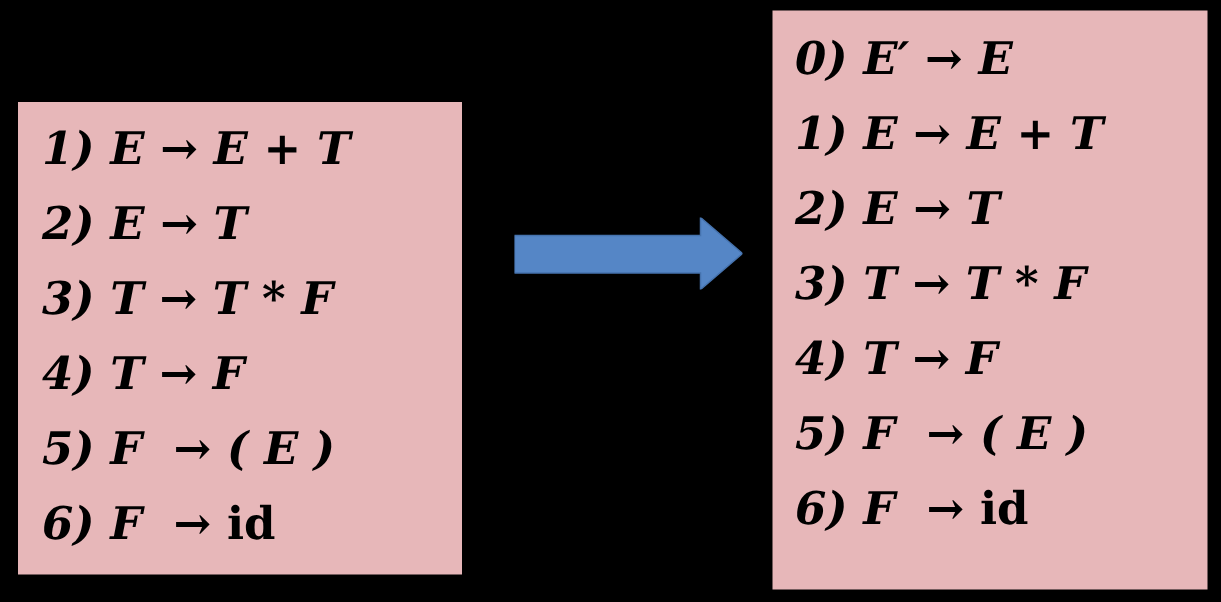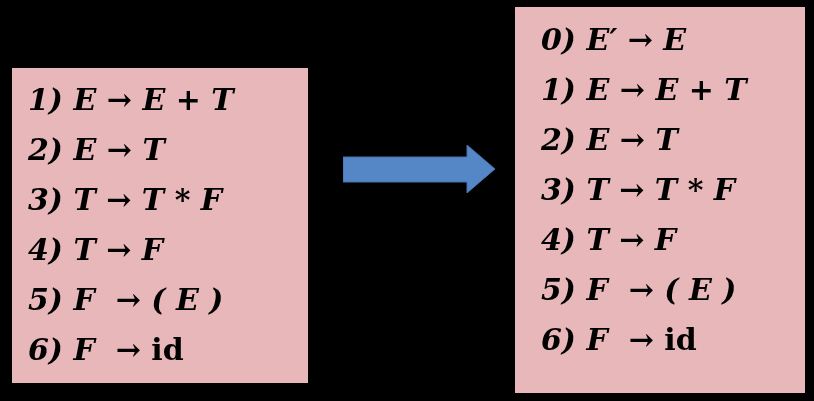--- a/index.html
+++ b/index.html
@@ -25,21 +25,21 @@
     color: #000000;
   }
   .grammar-box.left {
     left: 12px; top: 68px;
     width: 296px; height: 315px;
     padding: 7px 0 0 16px;
   }
   .grammar-box.right {
     left: 515px; top: 7px;
     width: 290px; height: 386px;
-    padding: 8px 0 0 26px;
+    padding: 8px 0 0 15px;
   }
   .rule {
     height: 50px;
     line-height: 50px;
     font-size: 30px;
     font-weight: bold;
     white-space: pre;
   }
   .rule .it {
     font-style: italic;

